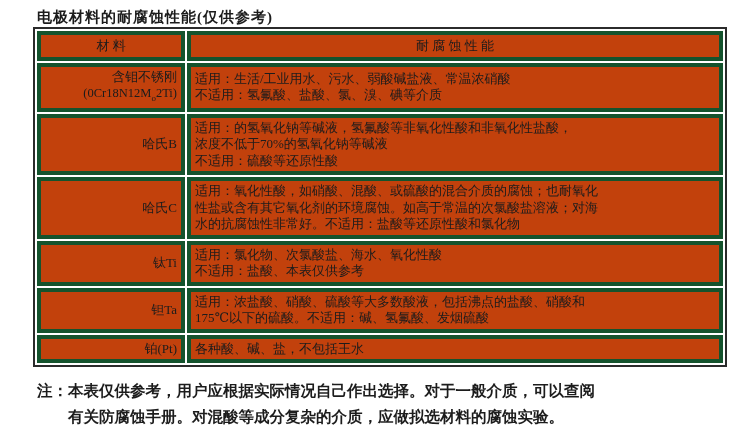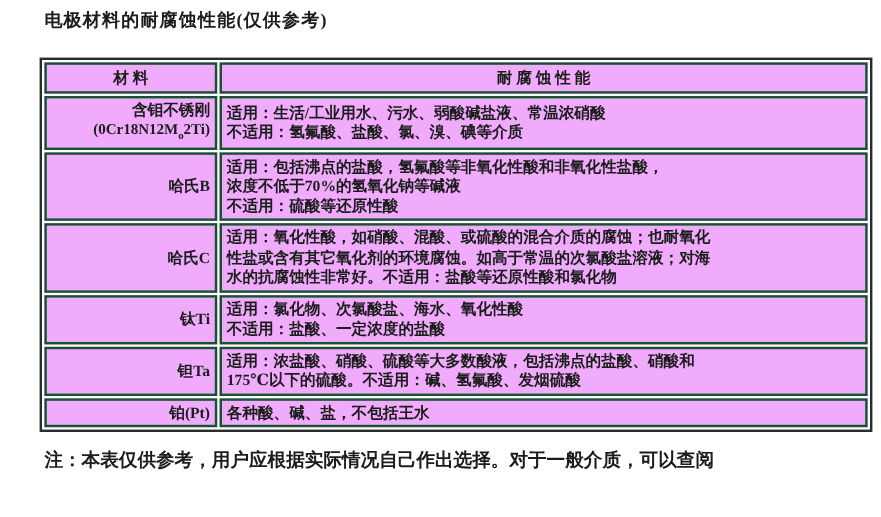--- a/index.html
+++ b/index.html
@@ -11,41 +11,41 @@
     width: 734px;
     height: 431px;
     font-family: "Liberation Serif", "DejaVu Serif", serif;
     color: #1c1c1c;
     overflow: hidden;
   }
   .page {
     padding: 6px 0 0 0;
   }
   .doc-title {
-    margin: 2px 0 21px 37px;
+    margin: 2px 0 0 37px;
     font-size: 15px;
     font-weight: bold;
     letter-spacing: 1px;
   }
   table.corrosion {
     margin-left: 33px;
     width: 694px;
     border-collapse: separate;
     border-spacing: 2px;
     border: 2px solid #2b2b2b;
     background: #ffffff;
   }
   table.corrosion th,
   table.corrosion td {
-    border: 2px solid #14532d;
+    border: 4px solid #14532d;
     font-size: 13px;
-    font-weight: bold;
+    font-weight: normal;
     padding: 2px 4px;
     vertical-align: middle;
-    background: #f0abfc;
+    background: #c2410c;
   }
   th.hdr-material { width: 132px; }
   th.hdr-material, th.hdr-performance {
     text-align: center;
     padding: 3px 2px;
     font-size: 13.5px;
   }
   td.mat-cell {
     text-align: right;
     line-height: 16px;
@@ -95,38 +95,38 @@
           <div class="mat-sub"><span>(0Cr18N12M</span><sub class="formula-sub">o</sub><span>2Ti)</span></div>
         </td>
         <td class="perf-cell">
           <div class="perf-line">适用：生活/工业用水、污水、弱酸碱盐液、常温浓硝酸</div>
           <div class="perf-line">不适用：氢氟酸、盐酸、氯、溴、碘等介质</div>
         </td>
       </tr>
       <tr>
         <td class="mat-cell">哈氏B</td>
         <td class="perf-cell">
-          <div class="perf-line">适用：包括沸点的盐酸，氢氟酸等非氧化性酸和非氧化性盐酸，</div>
+          <div class="perf-line">适用：的氢氧化钠等碱液，氢氟酸等非氧化性酸和非氧化性盐酸，</div>
           <div class="perf-line">浓度不低于70%的氢氧化钠等碱液</div>
           <div class="perf-line">不适用：硫酸等还原性酸</div>
         </td>
       </tr>
       <tr>
         <td class="mat-cell">哈氏C</td>
         <td class="perf-cell">
           <div class="perf-line">适用：氧化性酸，如硝酸、混酸、或硫酸的混合介质的腐蚀；也耐氧化</div>
           <div class="perf-line">性盐或含有其它氧化剂的环境腐蚀。如高于常温的次氯酸盐溶液；对海</div>
           <div class="perf-line">水的抗腐蚀性非常好。不适用：盐酸等还原性酸和氯化物</div>
         </td>
       </tr>
       <tr>
         <td class="mat-cell">钛Ti</td>
         <td class="perf-cell">
           <div class="perf-line">适用：氯化物、次氯酸盐、海水、氧化性酸</div>
-          <div class="perf-line">不适用：盐酸、一定浓度的盐酸</div>
+          <div class="perf-line">不适用：盐酸、本表仅供参考</div>
         </td>
       </tr>
       <tr>
         <td class="mat-cell">钽Ta</td>
         <td class="perf-cell">
           <div class="perf-line">适用：浓盐酸、硝酸、硫酸等大多数酸液，包括沸点的盐酸、硝酸和</div>
           <div class="perf-line">175℃以下的硫酸。不适用：碱、氢氟酸、发烟硫酸</div>
         </td>
       </tr>
       <tr>
@@ -135,16 +135,17 @@
           <div class="perf-line">各种酸、碱、盐，不包括王水</div>
         </td>
       </tr>
     </tbody>
   </table>
 
   <div class="note">
     <div class="note-label">注：</div>
     <div class="note-lines">
       <div class="note-line">本表仅供参考，用户应根据实际情况自己作出选择。对于一般介质，可以查阅</div>
+      <div class="note-line">有关防腐蚀手册。对混酸等成分复杂的介质，应做拟选材料的腐蚀实验。</div>
     </div>
   </div>
 
 </div>
 
 </body></html>

